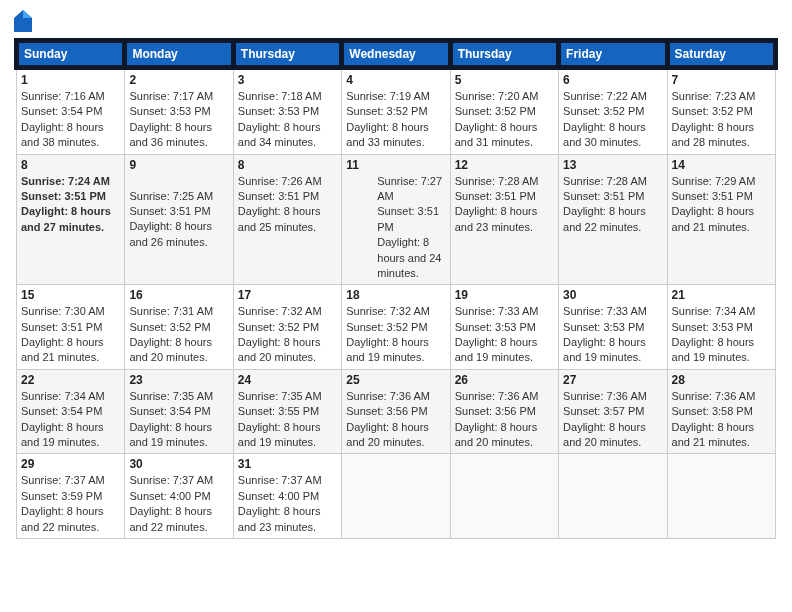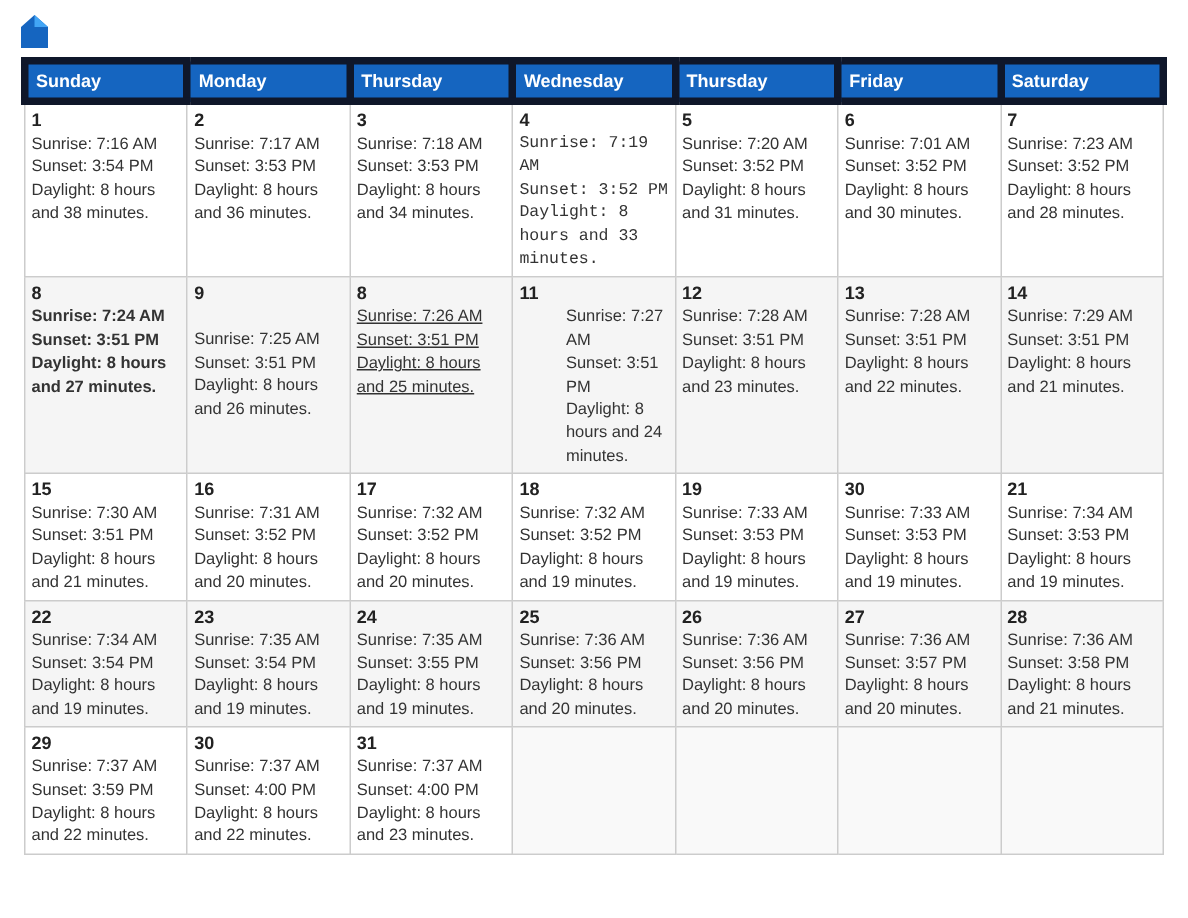--- a/index.html
+++ b/index.html
@@ -150,33 +150,33 @@
 Daylight: 8 hours and 36 minutes.</div>
           </td>
           <td>
             <span class="day-number">3</span>
             <div class="day-info" style="white-space: pre-line;">Sunrise: 7:18 AM
 Sunset: 3:53 PM
 Daylight: 8 hours and 34 minutes.</div>
           </td>
           <td>
             <span class="day-number">4</span>
-            <div class="day-info" style="white-space: pre-line; font-family: Liberation Mono, monospace;">Sunrise: 7:19 AM
+            <div class="day-info" style="white-space: pre-line;">Sunrise: 7:19 AM
 Sunset: 3:52 PM
 Daylight: 8 hours and 33 minutes.</div>
           </td>
           <td>
             <span class="day-number">5</span>
             <div class="day-info" style="white-space: pre-line;">Sunrise: 7:20 AM
 Sunset: 3:52 PM
 Daylight: 8 hours and 31 minutes.</div>
           </td>
           <td>
             <span class="day-number">6</span>
-            <div class="day-info" style="white-space: pre-line;">Sunrise: 7:01 AM
+            <div class="day-info" style="white-space: pre-line;">Sunrise: 7:22 AM
 Sunset: 3:52 PM
 Daylight: 8 hours and 30 minutes.</div>
           </td>
           <td>
             <span class="day-number">7</span>
             <div class="day-info" style="white-space: pre-line;">Sunrise: 7:23 AM
 Sunset: 3:52 PM
 Daylight: 8 hours and 28 minutes.</div>
           </td>
         </tr>
@@ -188,21 +188,21 @@
 Daylight: 8 hours and 27 minutes.</div>
           </td>
           <td>
             <span class="day-number">9</span>
             <div class="day-info" style="white-space: pre-line; margin-top: 17px;">Sunrise: 7:25 AM
 Sunset: 3:51 PM
 Daylight: 8 hours and 26 minutes.</div>
           </td>
           <td>
             <span class="day-number">8</span>
-            <div class="day-info" style="white-space: pre-line; text-decoration: underline;">Sunrise: 7:26 AM
+            <div class="day-info" style="white-space: pre-line;">Sunrise: 7:26 AM
 Sunset: 3:51 PM
 Daylight: 8 hours and 25 minutes.</div>
           </td>
           <td>
             <span class="day-number">11</span>
             <div class="day-info" style="white-space: pre-line; margin-left: 31px;">Sunrise: 7:27 AM
 Sunset: 3:51 PM
 Daylight: 8 hours and 24 minutes.</div>
           </td>
           <td>

